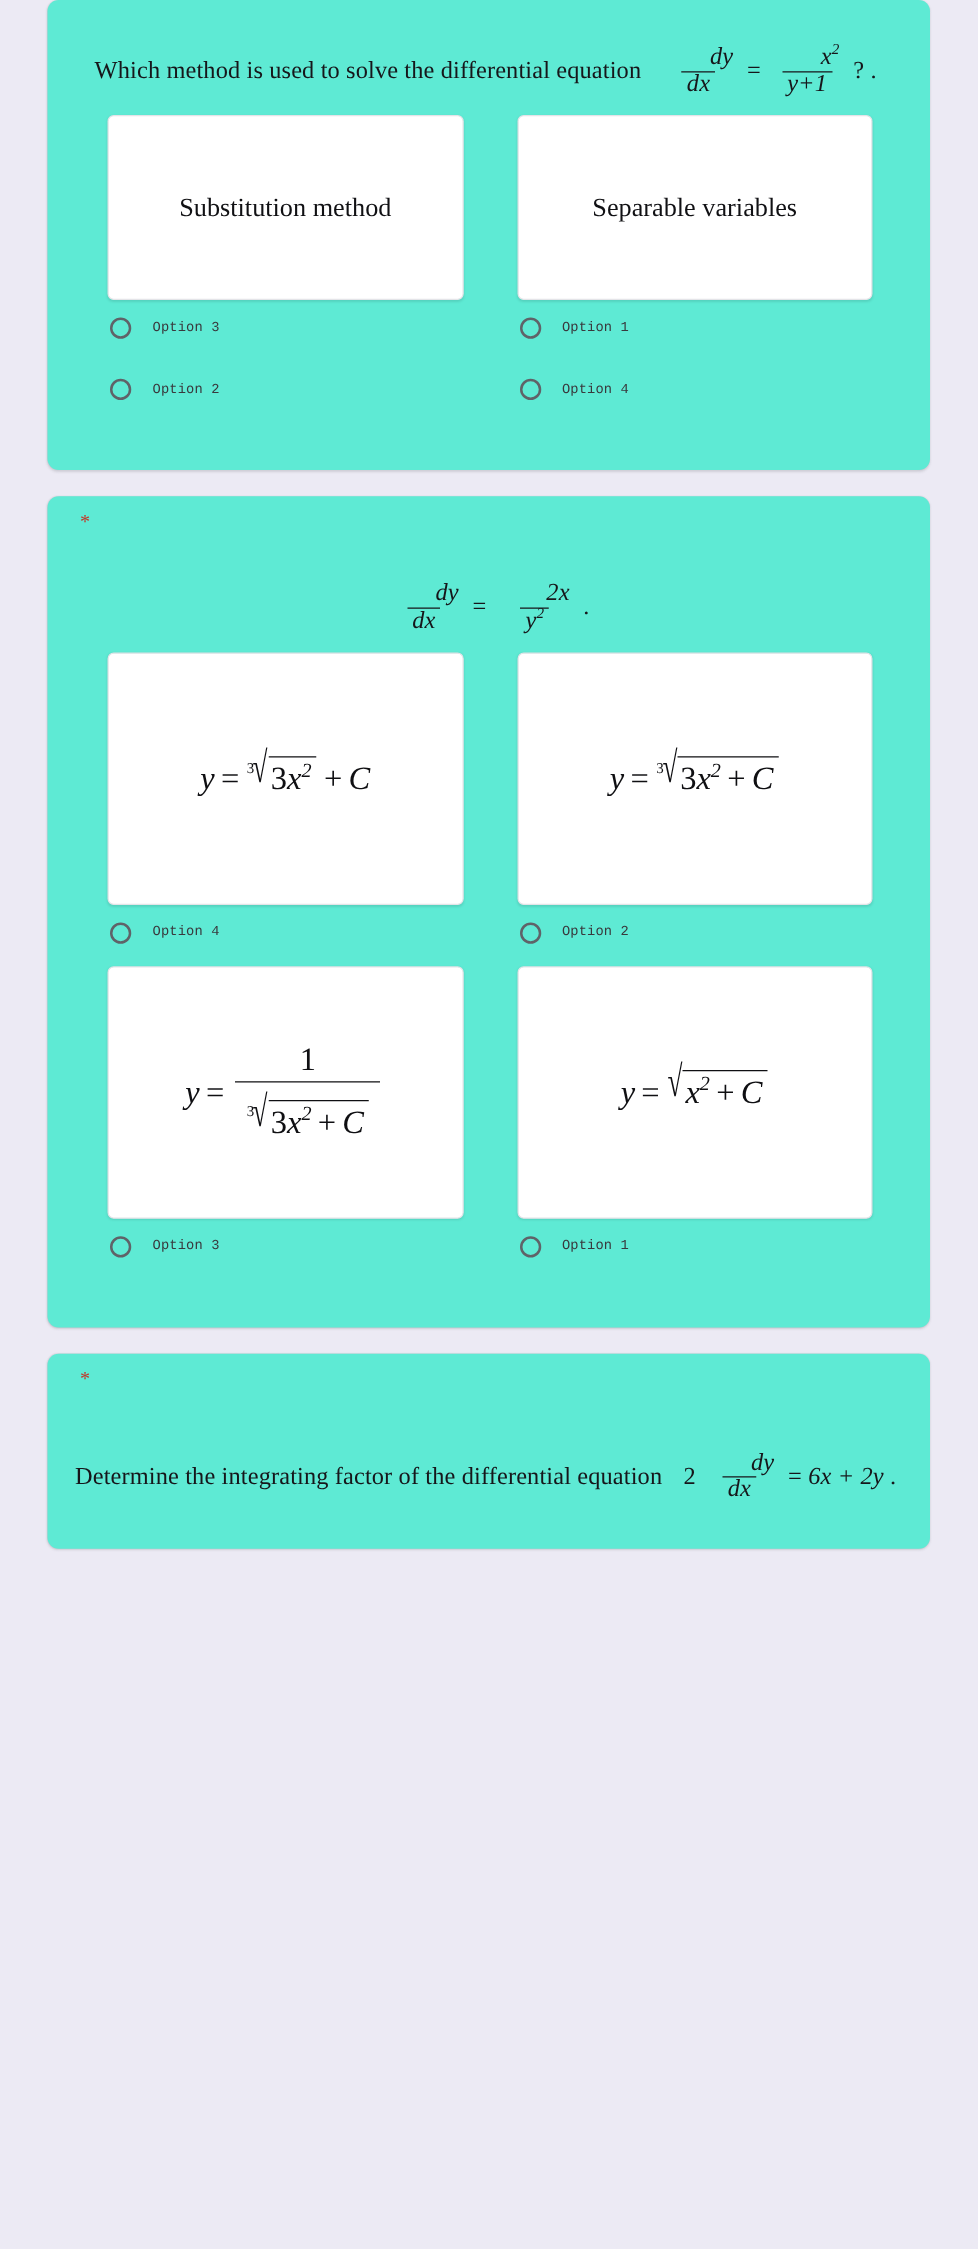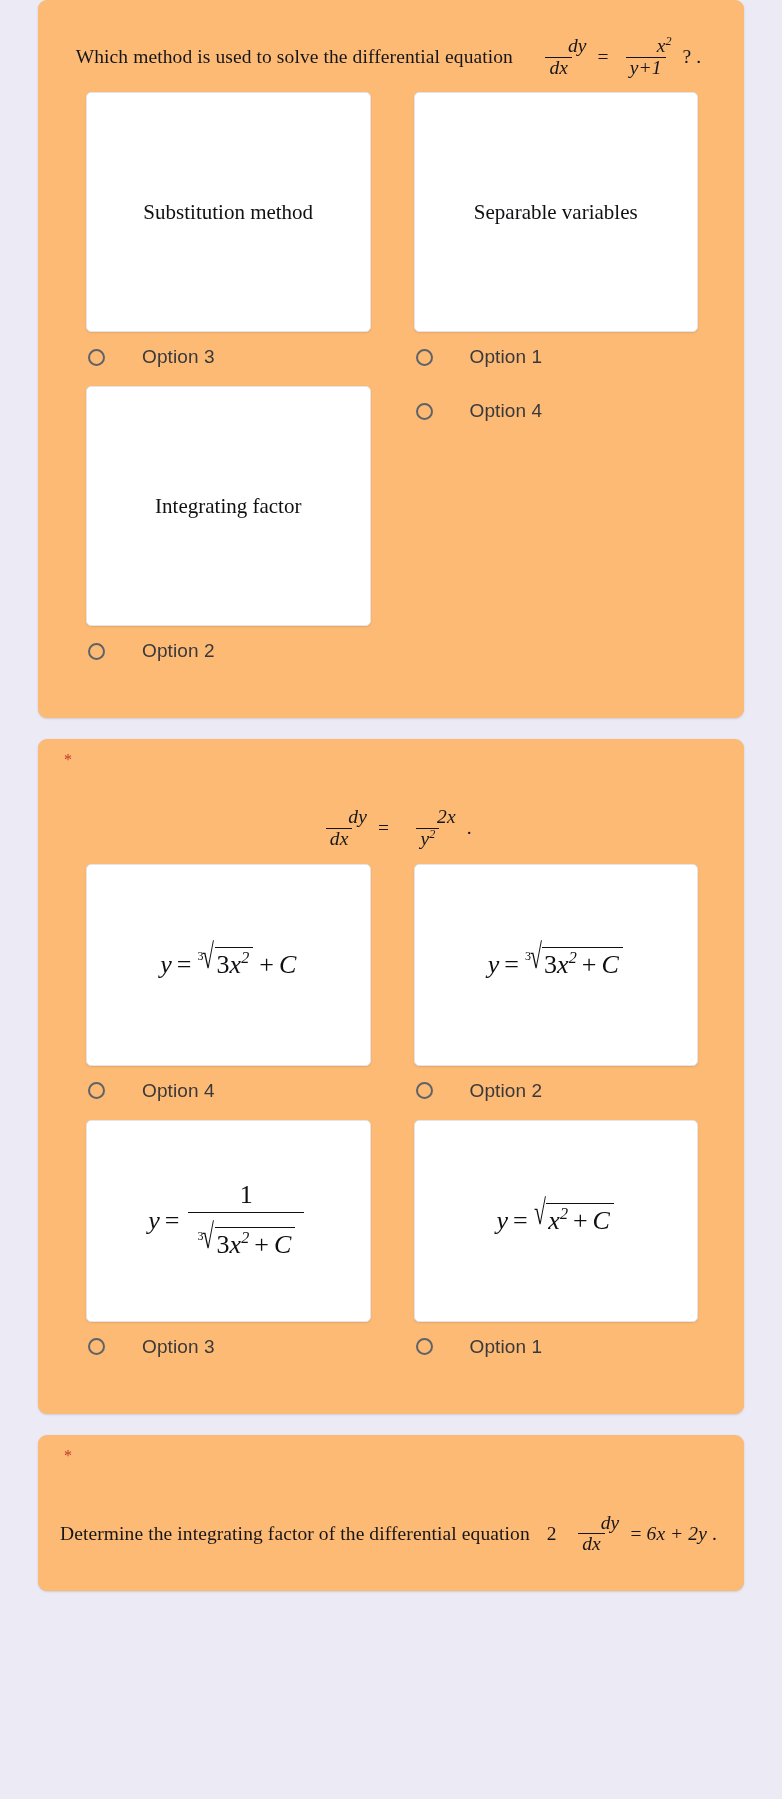--- a/index.html
+++ b/index.html
@@ -11,21 +11,21 @@
     background: #eceaf4;
     font-family: "Liberation Sans", sans-serif;
     -webkit-font-smoothing: antialiased;
   }
   .page {
     width: 782px;
     position: relative;
     padding-bottom: 2px;
   }
   .form-card {
-    background: #fdba74;
+    background: #5eead4;
     border-radius: 9px;
     margin: 0 38px 21px 38px;
     padding: 0;
     box-shadow: 0 1px 2px rgba(60,64,67,0.16), 0 0 1px rgba(60,64,67,0.10);
     position: relative;
     overflow: hidden;
   }
   .card-inner {
     padding: 26px 22px 22px 22px;
   }
@@ -83,21 +83,21 @@
     column-gap: 43px;
     row-gap: 0;
     padding: 0 24px 0 26px;
   }
   .option-cell { padding-bottom: 18px; }
   .option-image-card {
     background: #ffffff;
     border: 1px solid #e4e4e8;
     border-radius: 5px;
     box-shadow: 0 1px 2px rgba(0,0,0,0.10);
-    height: 240px;
+    height: 148px;
     display: flex;
     align-items: center;
     justify-content: center;
     padding: 0 8px;
     box-sizing: border-box;
     overflow: hidden;
   }
   .option-image-card.tall { height: 202px; }
   .opt-text {
     font-family: "Liberation Serif", serif;
@@ -163,24 +163,24 @@
   .radio-circle {
     width: 17px;
     height: 17px;
     border: 2px solid #5f6368;
     border-radius: 50%;
     box-sizing: border-box;
     flex: 0 0 auto;
     background: transparent;
   }
   .radio-label {
-    font-family: Liberation Sans, sans-serif;
-    font-size: 19px;
+    font-family: Liberation Mono, monospace;
+    font-size: 11px;
     color: #39393d;
-    margin-left: 37px;
+    margin-left: 17px;
     letter-spacing: .1px;
   }
   .spacer-bottom { height: 16px; }
   .q3-inner { padding: 0 22px 22px 22px; }
 </style>
 </head>
 <body>
 
 <div class="page">
 
@@ -217,23 +217,20 @@
           <div class="option-image-card">
             <span class="opt-text">Separable variables</span>
           </div>
           <div class="radio-row">
             <span class="radio-circle"></span>
             <span class="radio-label">Option 1</span>
           </div>
         </div>
 
         <div class="option-cell">
-          <div class="option-image-card">
-            <span class="opt-text">Integrating factor</span>
-          </div>
           <div class="radio-row">
             <span class="radio-circle"></span>
             <span class="radio-label">Option 2</span>
           </div>
         </div>
 
         <div class="option-cell">
           <div class="radio-row">
             <span class="radio-circle"></span>
             <span class="radio-label">Option 4</span>

